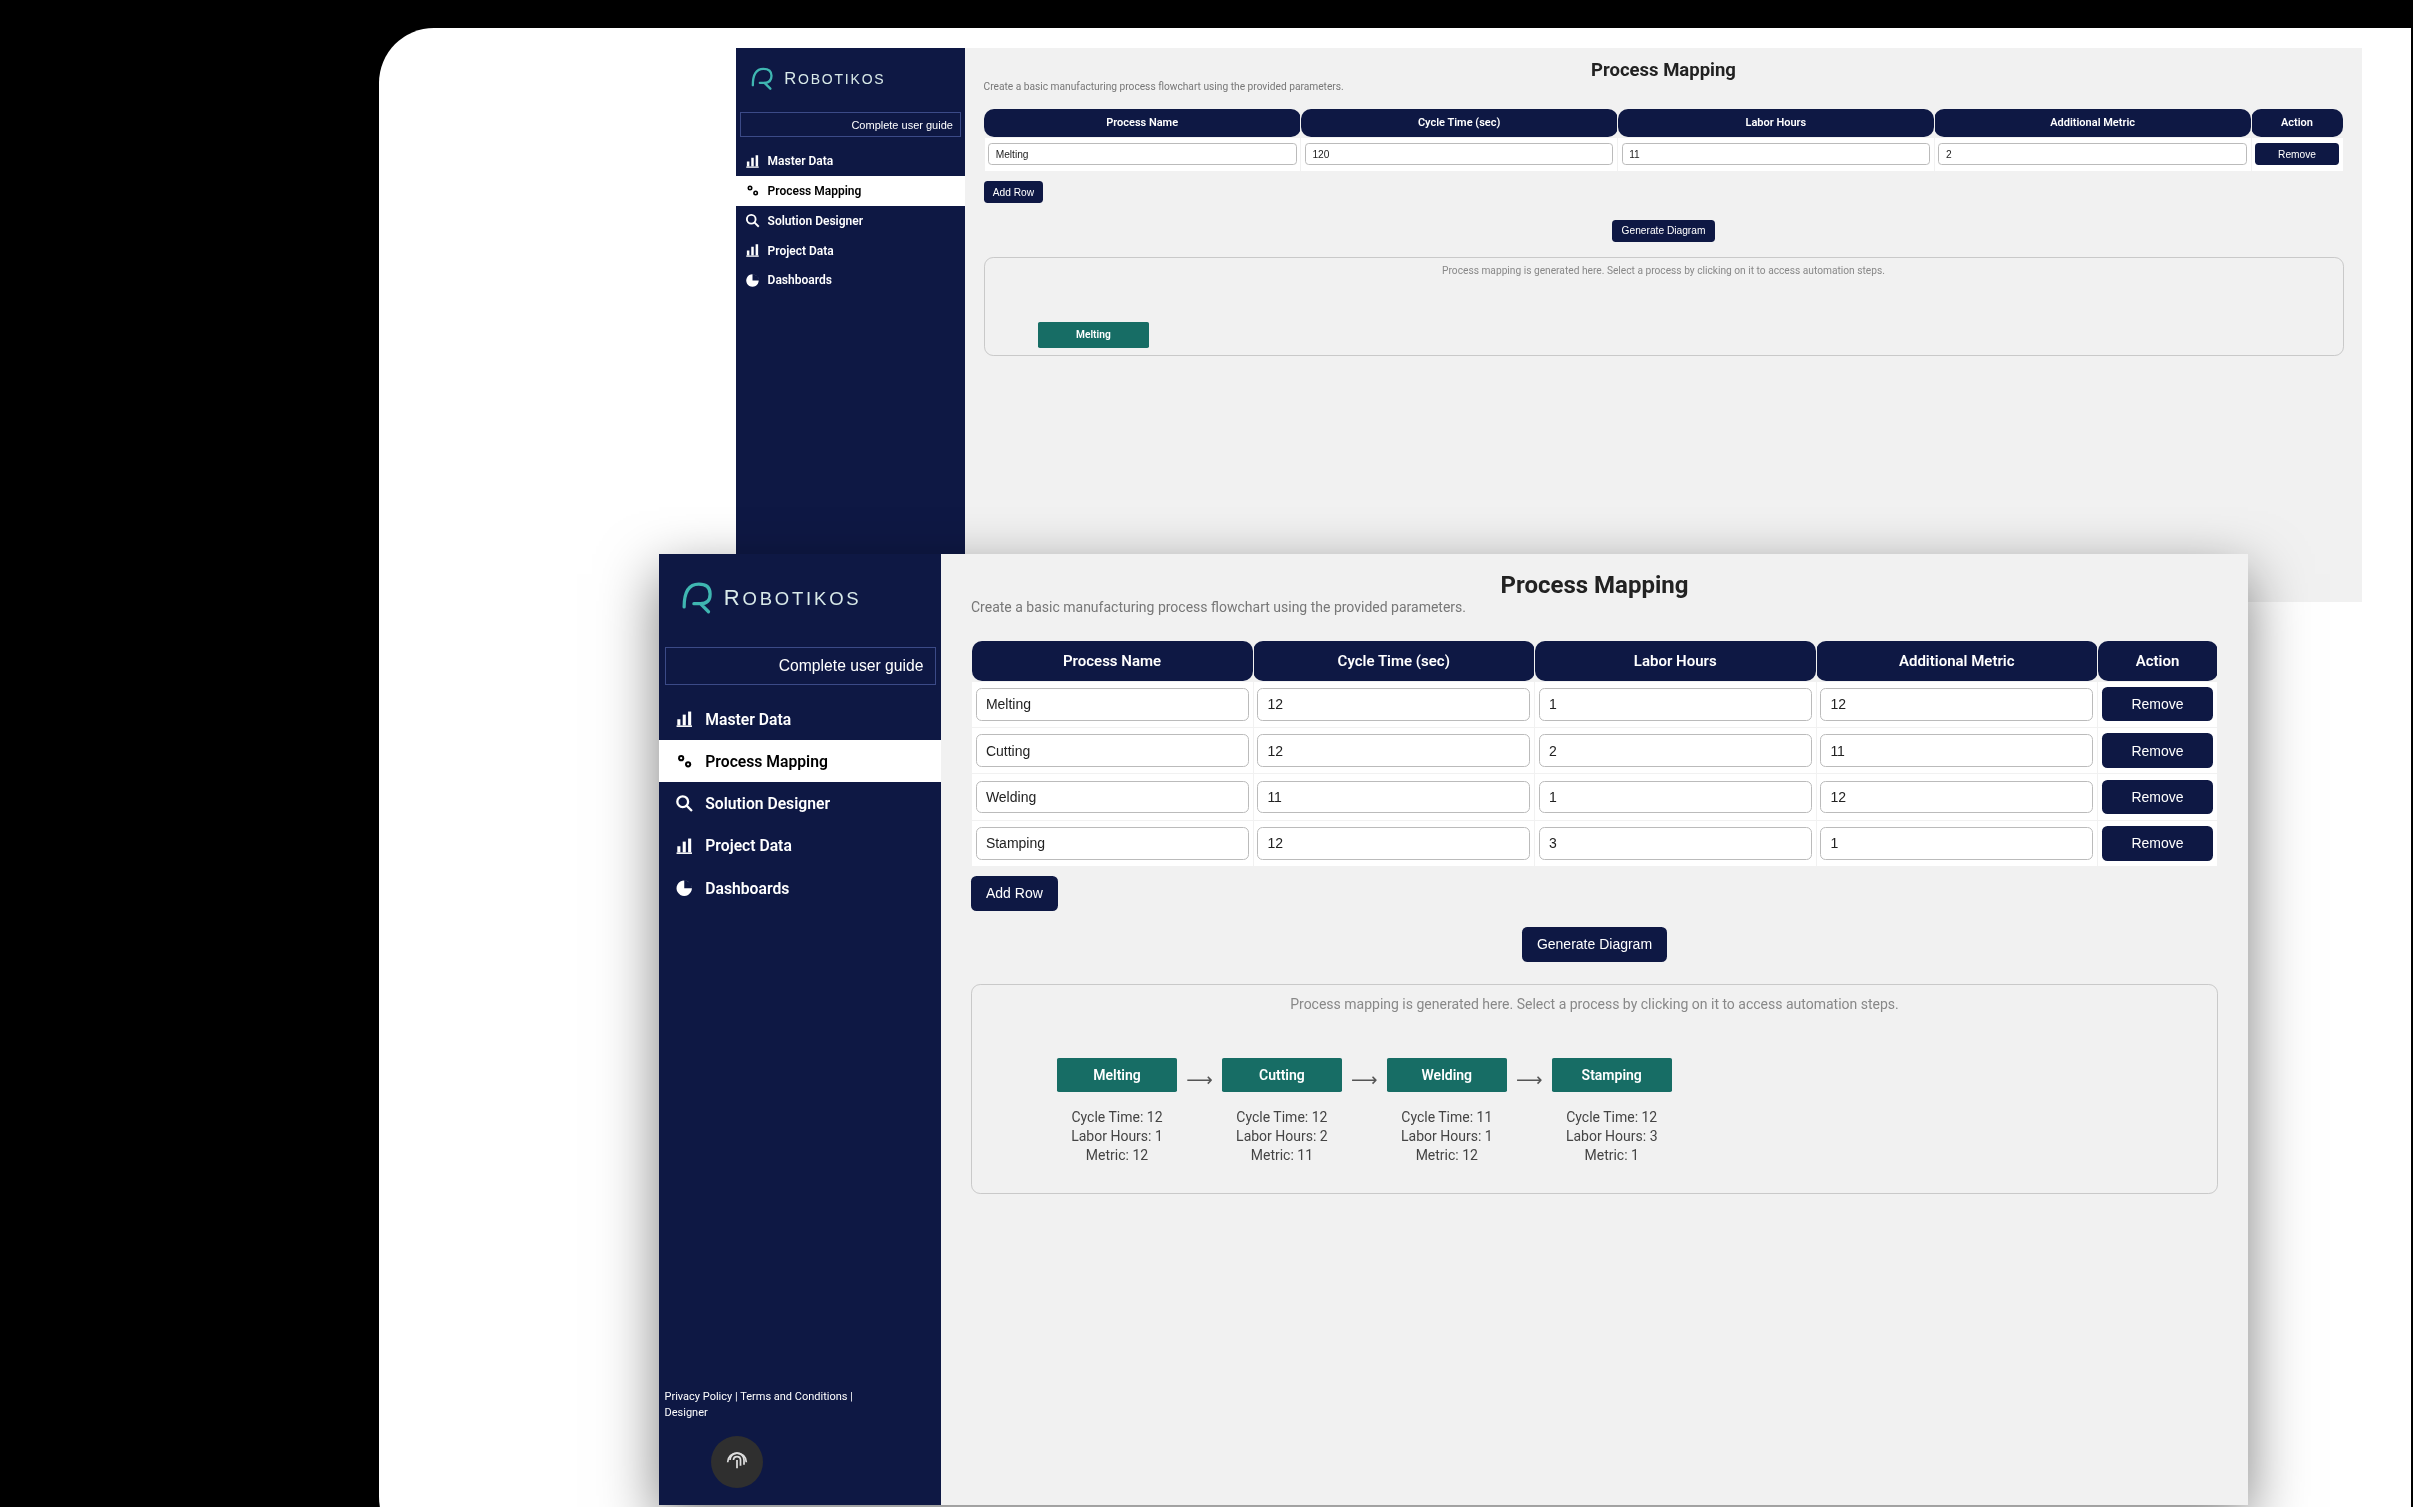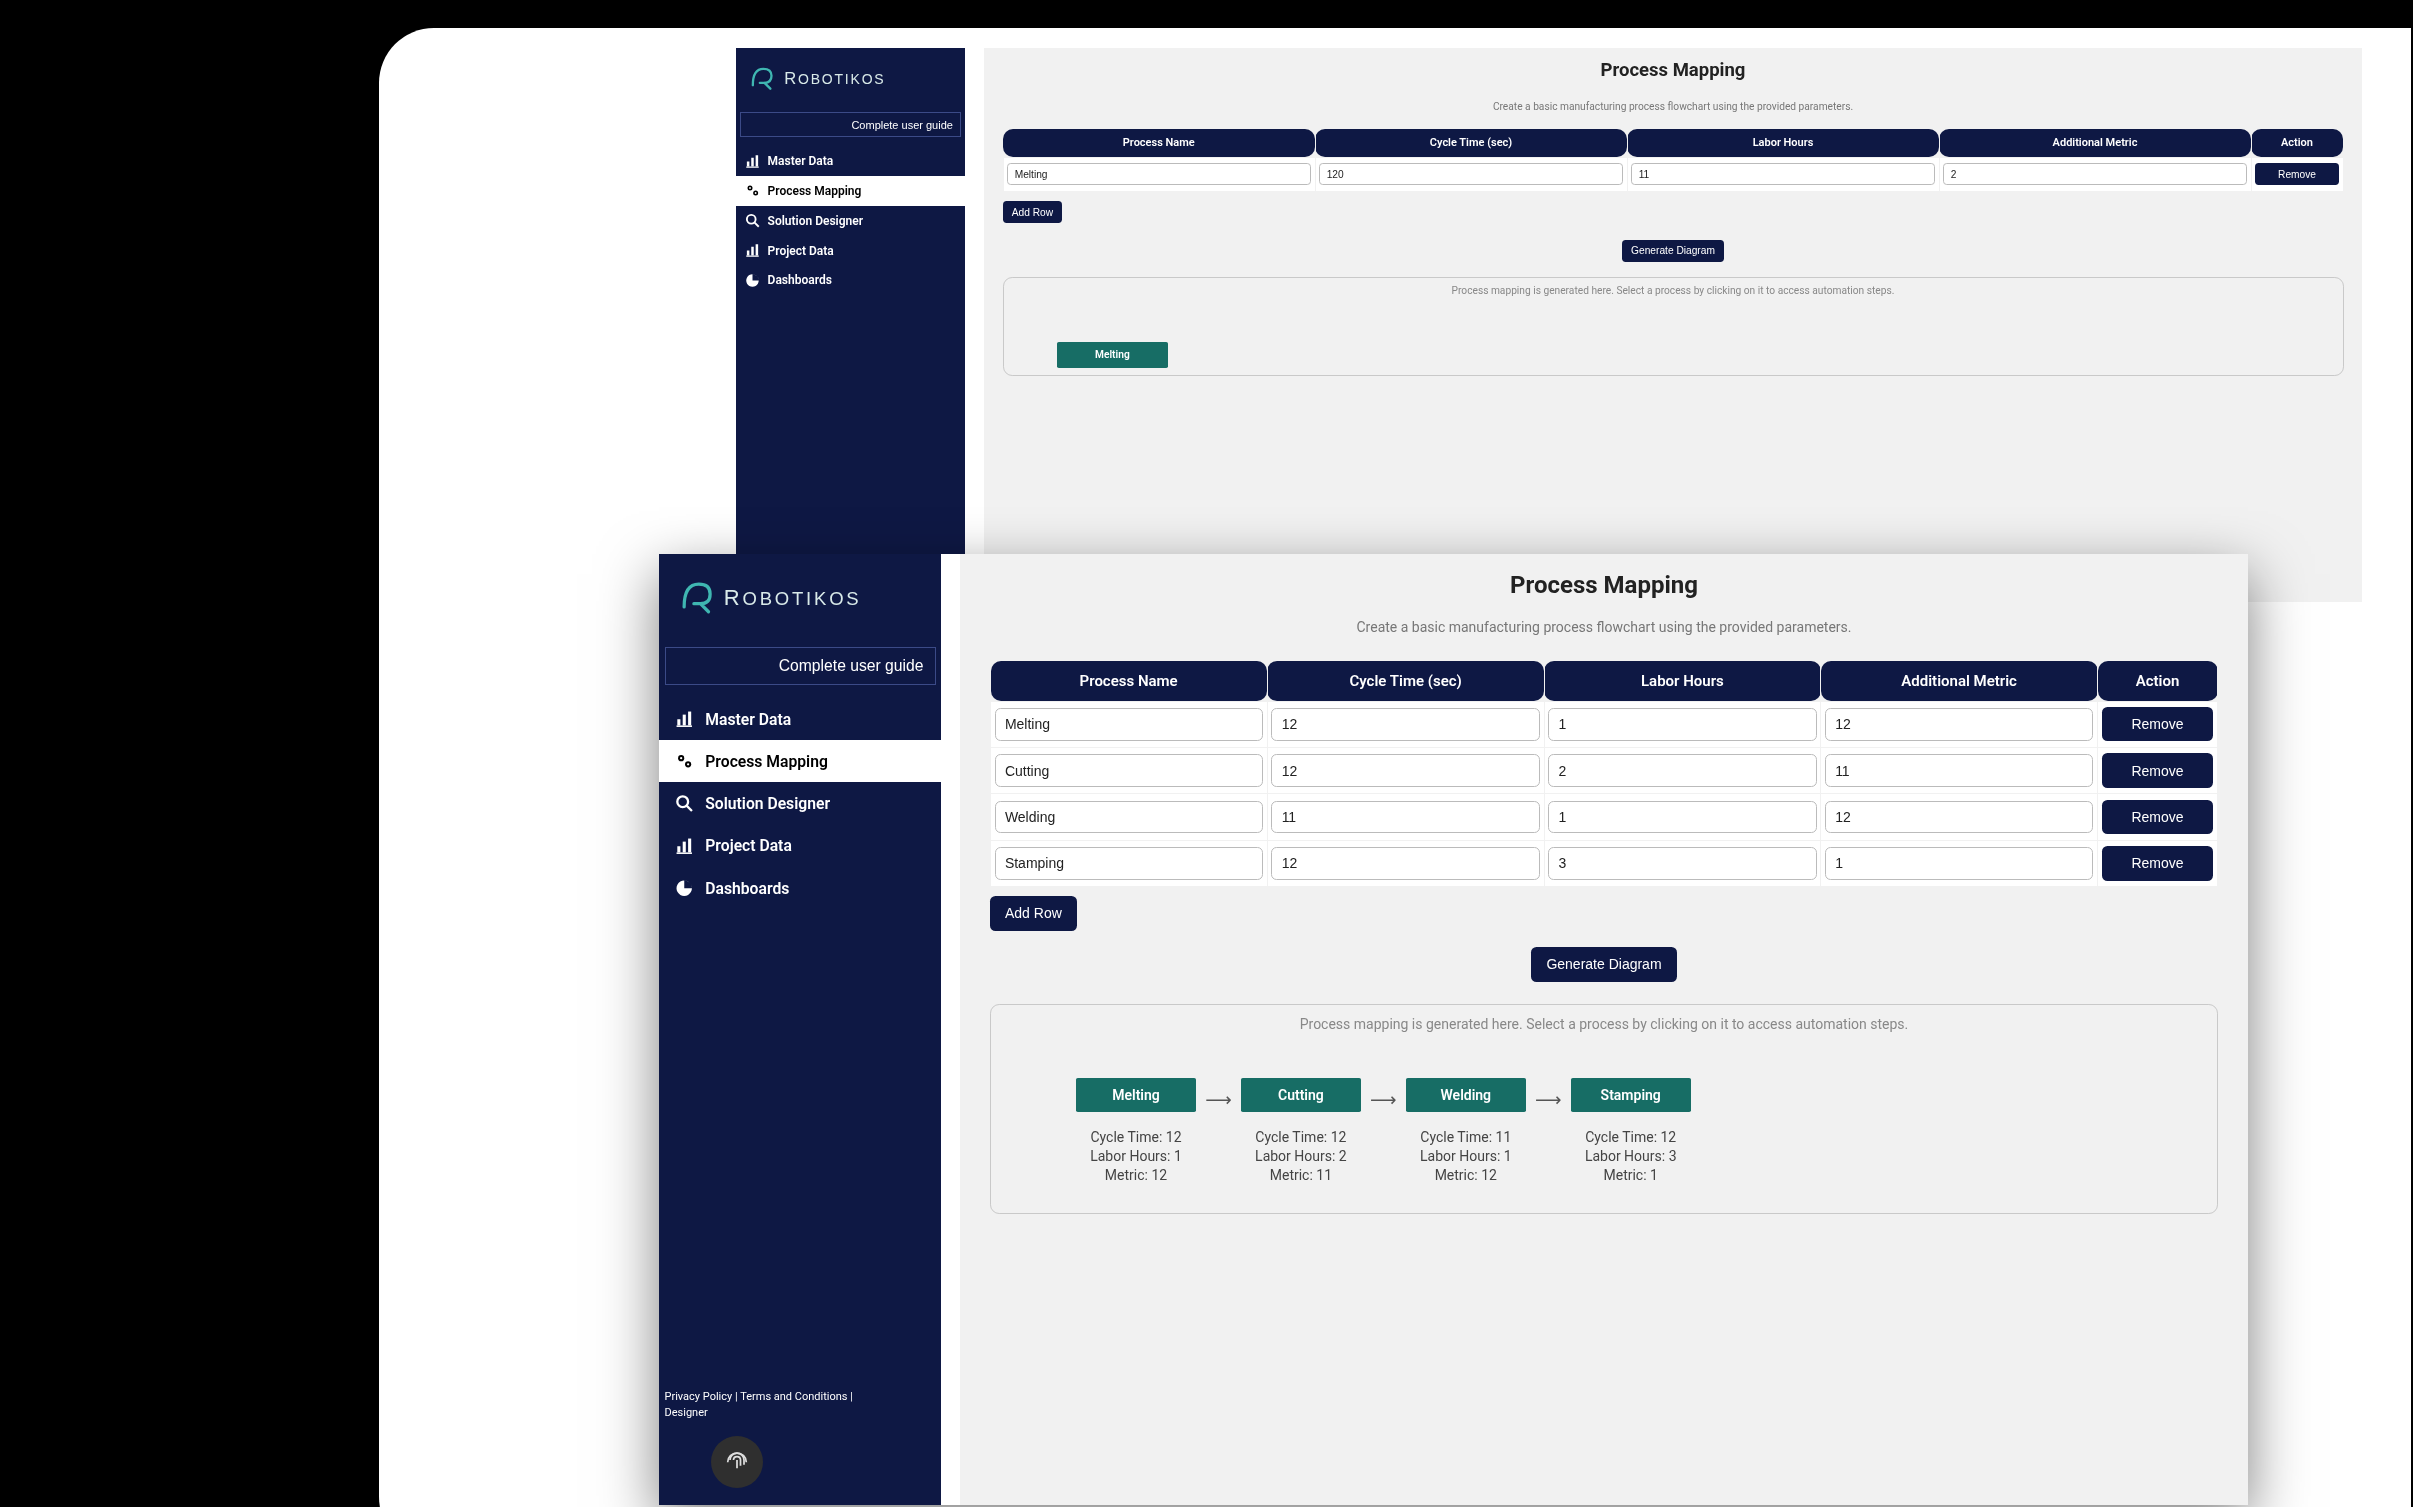--- a/index.html
+++ b/index.html
@@ -38,21 +38,21 @@
       left: 659px;
       top: 554px;
       width: 1589px;
       height: 951px;
       background: #fff;
       box-shadow: 0 18.5px 55px rgba(0,0,0,.5);
       overflow: hidden;
     }
 
     
-    .app { display: flex; height: 100%; gap: 19px; }
+    .app { display: flex; height: 100%; }
 
     .sidebar {
       width: 282px;
       background: #0e1844;
       flex-shrink: 0;
       display: flex;
       flex-direction: column;
       color: #fff;
     }
     .window-back .sidebar { width: 229px; }
@@ -139,24 +139,24 @@
     .window-back .main { padding: 11px 18.5px 0 18.5px; }
 
     .page-title {
       text-align: center;
       font-size: 24px;
       font-weight: 700;
       color: #222;
     }
     .window-back .page-title { font-size: 18.5px; }
     .page-sub {
-      text-align: center;
+      text-align: left;
       font-size: 14px;
       color: #777;
-      margin-top: 20px;
+      margin-top: 0;
       margin-bottom: 26px;
     }
     .window-back .page-sub { font-size: 10.2px; margin-bottom: 16.6px; }
 
     
     .proc-table {
       width: 100%;
       border-collapse: collapse;
       table-layout: fixed;
     }

